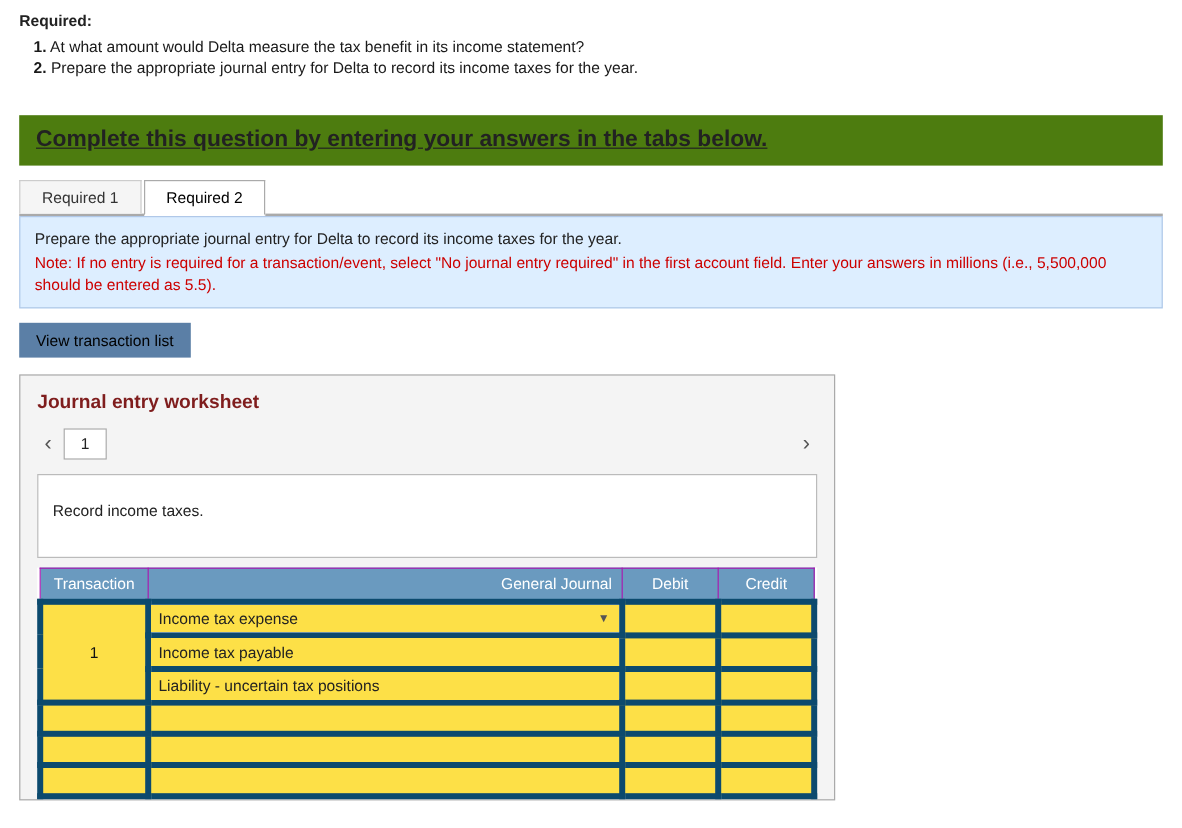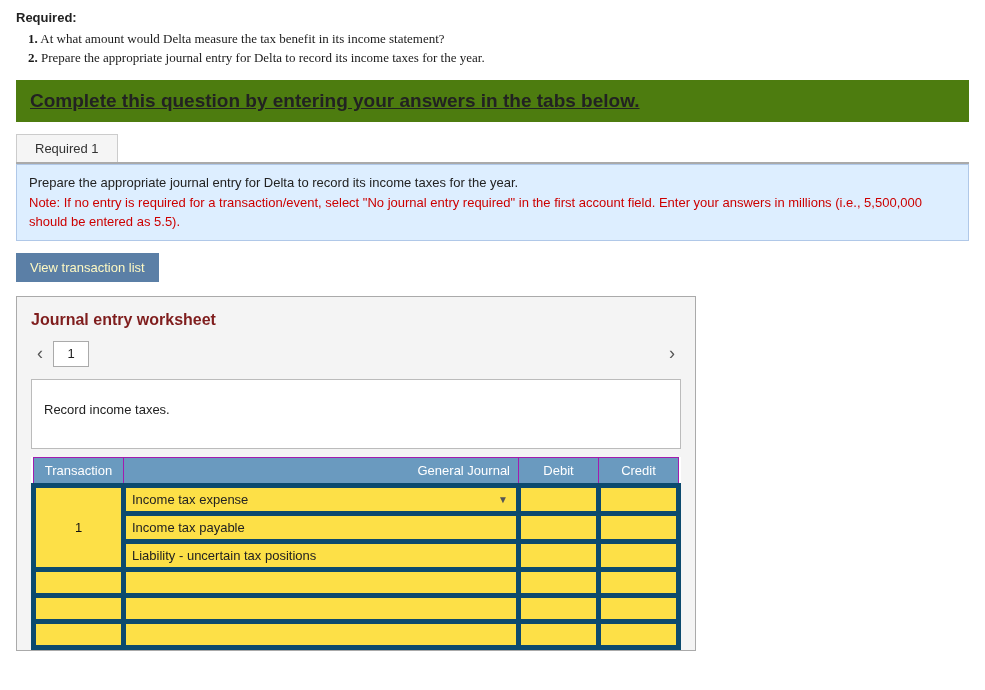--- a/index.html
+++ b/index.html
@@ -13,22 +13,21 @@
     }
 
     .required-header {
       font-weight: bold;
       margin-bottom: 6px;
     }
 
     .required-list {
       list-style: none;
       margin-left: 12px;
-      margin-bottom: 14px;
-      font-family: Liberation Serif, serif;
+      margin-bottom: 32px;
     }
 
     .required-list li {
       margin-bottom: 3px;
       color: #1a1a1a;
     }
 
     .required-list li span.num {
       font-weight: bold;
     }
@@ -79,21 +78,21 @@
       font-size: 13px;
       line-height: 1.5;
     }
 
     .note-box .red-text {
       color: #cc0000;
     }
 
     .view-transaction-btn {
       background: #5b7fa6;
-      color: #fef9c3;
+      color: #000000;
       border: none;
       padding: 7px 14px;
       font-size: 13px;
       cursor: pointer;
       margin-bottom: 14px;
       display: inline-block;
     }
 
     .worksheet-container {
       border: 1px solid #aaa;
@@ -240,20 +239,21 @@
   <li>
     <span class="num">2.</span>
     <span>Prepare the appropriate journal entry for Delta to record its income taxes for the year.</span>
   </li>
 </ul>
 
 <div class="instruction-box">Complete this question by entering your answers in the tabs below.</div>
 
 <div class="tabs-container">
   <div class="tab">Required 1</div>
+  <div class="tab active">Required 2</div>
 </div>
 
 <div class="note-box">
   <span>Prepare the appropriate journal entry for Delta to record its income taxes for the year.</span><br>
   <span class="red-text">Note: If no entry is required for a transaction/event, select "No journal entry required" in the first account field. Enter your answers in millions (i.e., 5,500,000 should be entered as 5.5).</span>
 </div>
 
 <button class="view-transaction-btn">View transaction list</button>
 
 <div class="worksheet-container">

